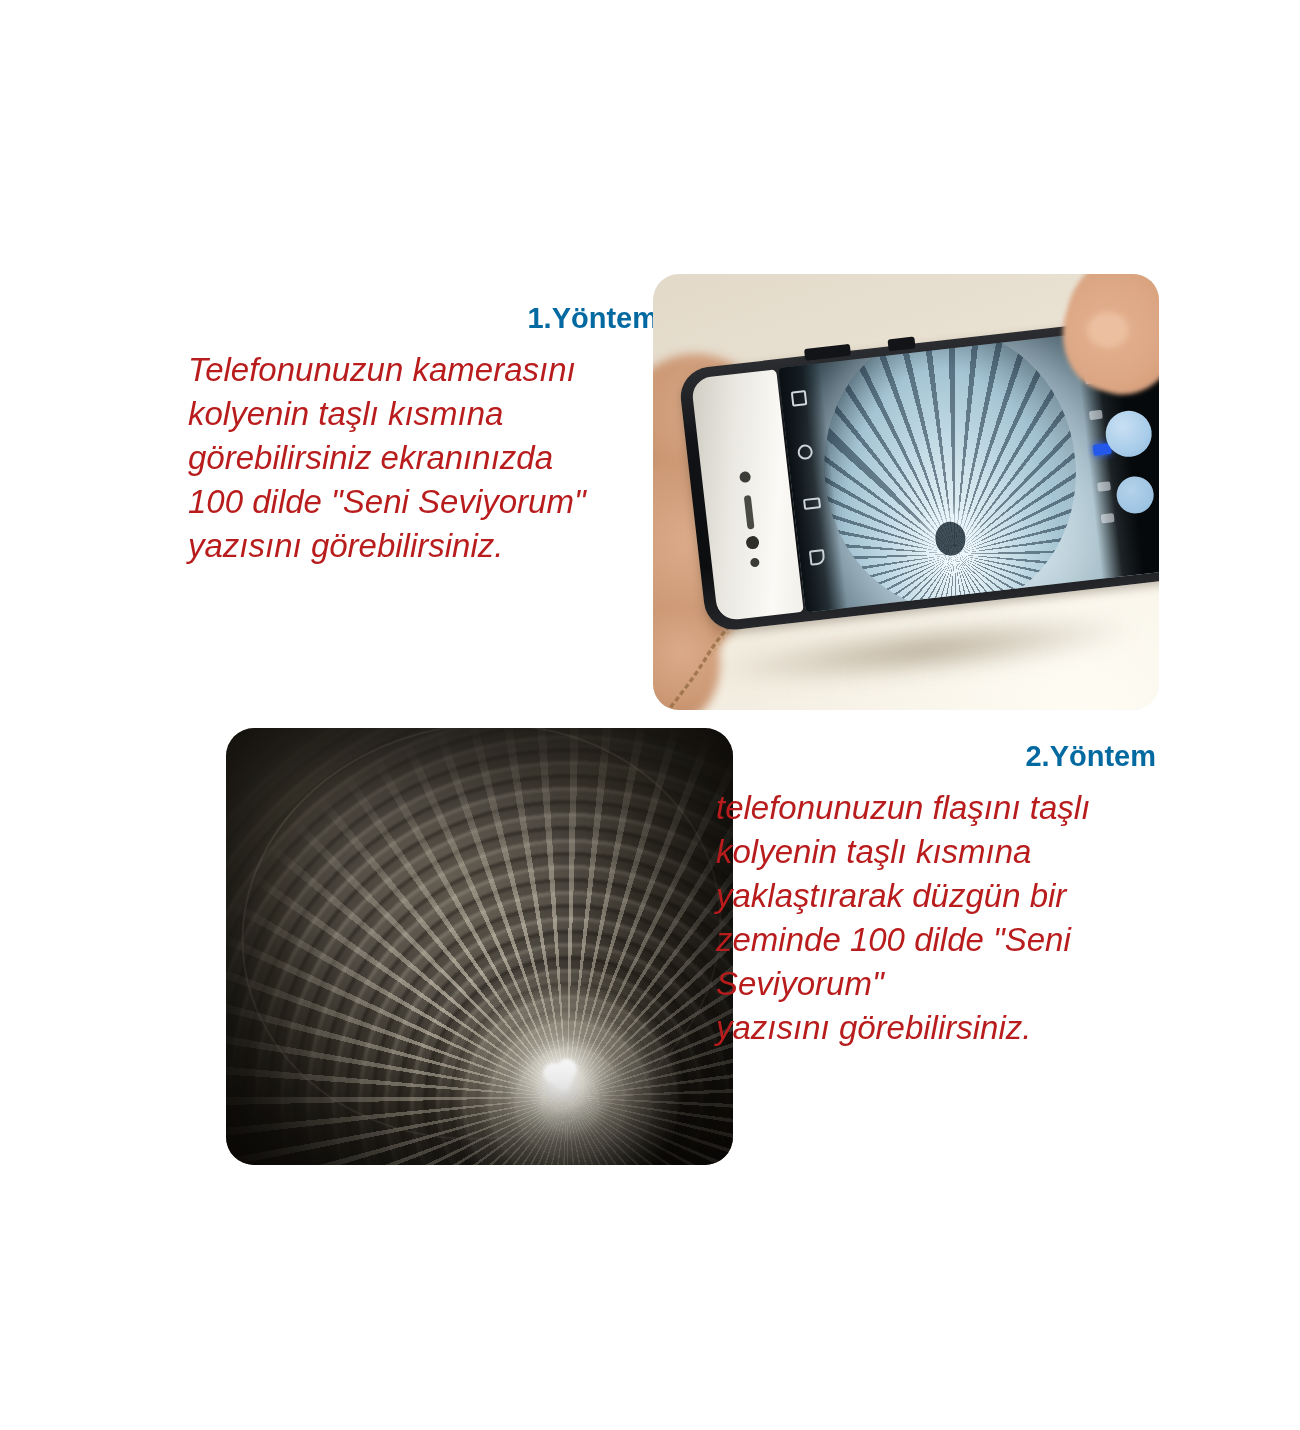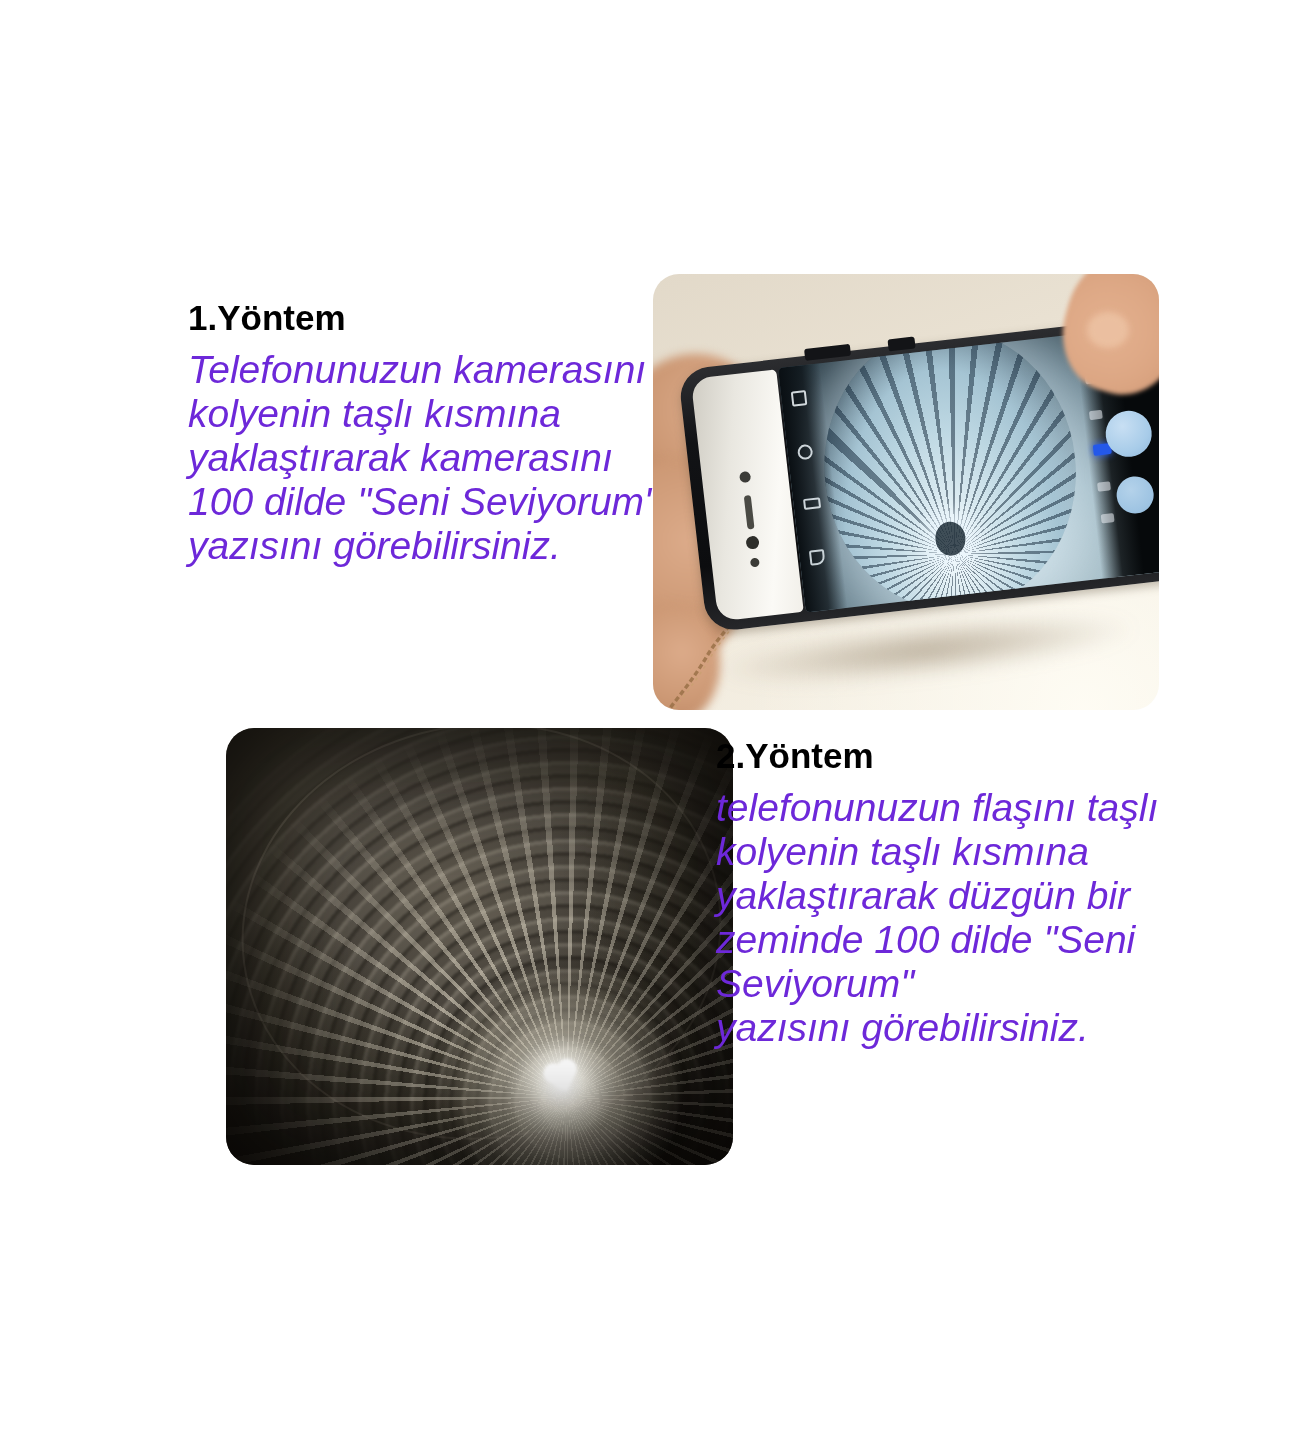--- a/index.html
+++ b/index.html
@@ -9,26 +9,26 @@
     font-family:"Liberation Sans", sans-serif;
     position:relative;
     overflow:hidden;
   }
   .canvas { position:absolute; inset:0; }
 
   
   .method { position:absolute; color:#1d1d1d; }
   .method h2 {
     margin:0 0 9px 0;
-    font-size:35px; font-weight:700; line-height:42px;
-    color:#000000; letter-spacing:0;
+    font-size:29px; font-weight:700; line-height:42px;
+    color:#0369a1; letter-spacing:0;text-align:right;
   }
   .method .line {
-    font-style:italic; font-size:39px; line-height:44px;
-    color:#6d28d9; white-space:nowrap;
+    font-style:italic; font-size:33px; line-height:44px;
+    color:#b91c1c; white-space:nowrap;
   }
   .method-1 { left:188px; top:297px; width:470px; }
   .method-2 { left:716px; top:735px; width:440px; }
 
   
   .photo { position:absolute; overflow:hidden; }
   .photo-phone {
     left:613px; top:258px; width:506px; height:436px;
     border-radius:26px;
     background:
@@ -200,21 +200,21 @@
 </style>
 </head>
 <body>
 
 <div class="canvas">
 
   <section class="method method-1">
     <h2>1.Yöntem</h2>
     <div class="line">Telefonunuzun kamerasını</div>
     <div class="line">kolyenin taşlı kısmına</div>
-    <div class="line">yaklaştırarak kamerasını</div>
+    <div class="line">görebilirsiniz ekranınızda</div>
     <div class="line">100 dilde "Seni Seviyorum"</div>
     <div class="line">yazısını görebilirsiniz.</div>
   </section>
 
   <figure class="photo photo-phone">
     <div class="finger-a"></div>
     <div class="finger-b"></div>
     <div class="finger-c"></div>
 
     <svg class="chain-svg" viewBox="0 0 210 150">

